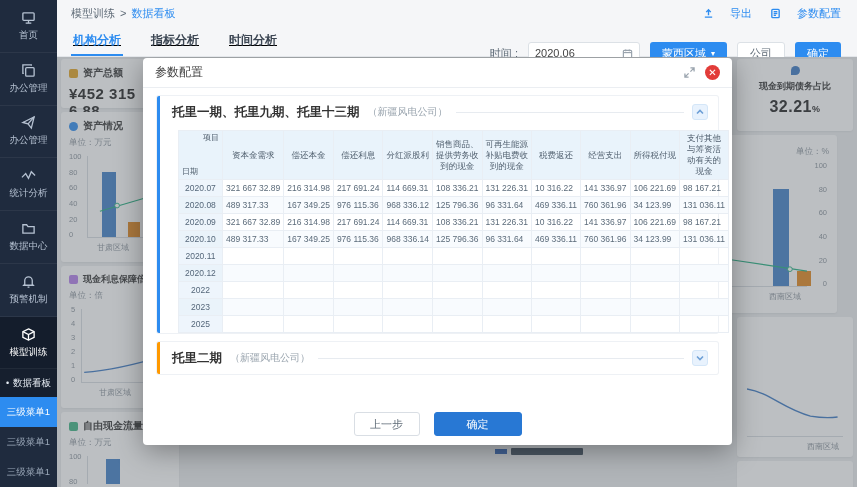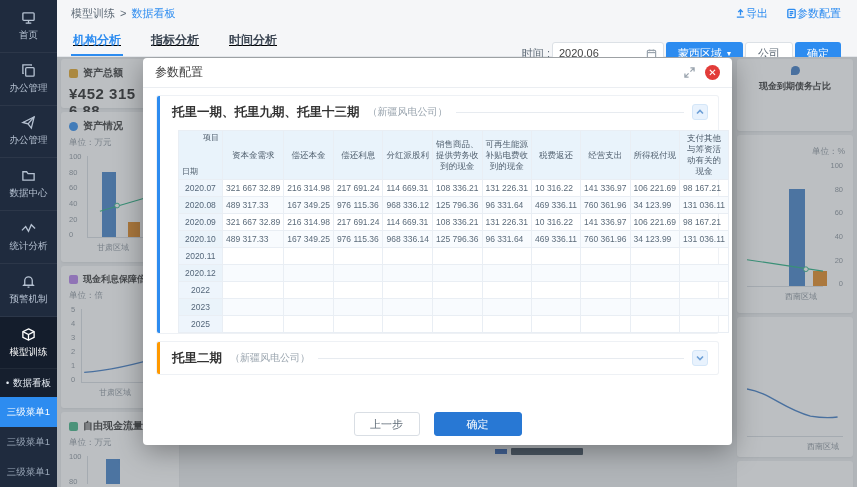--- a/index.html
+++ b/index.html
@@ -21,28 +21,28 @@
   .sub-item.sel { background:#2d8cf0; color:#fff; height:30px; }
   .sub-item.plain { height:30px; }
 
   
   .main { flex:1; display:flex; flex-direction:column; min-width:0; }
   .topbar { background:#f5f6f8; border-bottom:1px solid #e3e6ea; }
   .tb-row1 { height:26px; display:flex; align-items:center; padding:0 16px 0 14px; }
   .crumb { font-size:11px; color:#5f6b77; display:flex; gap:5px; align-items:center; }
   .crumb .cur { color:#2d8cf0; }
   .tb-right1 { margin-left:auto; display:flex; gap:18px; align-items:center; }
-  .blue-link { color:#2d8cf0; font-size:11px; display:flex; align-items:center; gap:0; cursor:pointer; }
+  .blue-link { color:#2d8cf0; font-size:11px; display:flex; align-items:center; gap:16px; cursor:pointer; }
   .blue-link svg { width:11px; height:11px; stroke:#2d8cf0; fill:none; stroke-width:1.5; }
   .tb-row2 { height:30px; display:flex; align-items:center; padding:0 16px 0 14px;text-decoration:underline; }
   .tabs { display:flex; gap:26px; height:100%; }
   .tab { font-size:12px; font-weight:bold; color:#3c4653; display:flex; align-items:center; cursor:pointer;
     border-bottom:2px solid transparent; padding:0 2px; }
   .tab.active { color:#2d8cf0; border-bottom-color:#2d8cf0; }
-  .tb-right2 { margin-left:auto; display:flex; align-items:center; gap:2px;margin-top:24px; }
+  .tb-right2 { margin-left:auto; display:flex; align-items:center; gap:10px;margin-top:24px; }
   .time-label { font-size:11px; color:#5f6b77; }
   .time-input { width:112px; height:22px; background:#fff; border:1px solid #dce1e6; border-radius:3px;
     display:flex; align-items:center; padding:0 6px; font-size:11px; color:#444; cursor:text; }
   .time-input .cal { margin-left:auto; }
   .cal svg { width:11px; height:11px; stroke:#9aa4ae; fill:none; stroke-width:1.3; }
   .btn { height:22px; border-radius:3px; font-size:11px; display:flex; align-items:center; justify-content:flex-end;
     padding:0 12px; cursor:pointer; }
   .btn.blue { background:#2d8cf0; color:#fff; }
   .btn.ghost { background:#fff; border:1px solid #dce1e6; color:#5f6b77; }
   .caret { font-size:8px; margin-left:5px; }
@@ -127,29 +127,29 @@
     </div>
     <div class="side-item">
       <svg class="mini" viewBox="0 0 16 16">
           <path d="M2 8 L14 2 L11 14 L7.5 9.5 Z"></path>
           <line x1="7.5" y1="9.5" x2="14" y2="2"></line>
         </svg>
       <span>办公管理</span>
     </div>
     <div class="side-item">
       <svg class="mini" viewBox="0 0 16 16">
+          <polyline points="1,10 5,6 8,11 11,4 15,8"></polyline>
+        </svg>
+      <span>统计分析</span>
+    </div>
+    <div class="side-item">
+      <svg class="mini" viewBox="0 0 16 16">
           <path d="M2 4 L6 4 L7.5 6 L14 6 L14 13 L2 13 Z"></path>
         </svg>
       <span>数据中心</span>
-    </div>
-    <div class="side-item">
-      <svg class="mini" viewBox="0 0 16 16">
-          <polyline points="1,10 5,6 8,11 11,4 15,8"></polyline>
-        </svg>
-      <span>统计分析</span>
     </div>
     <div class="side-item">
       <svg class="mini" viewBox="0 0 16 16">
           <path d="M4 11 L4 7 a4 4 0 0 1 8 0 L12 11 L13 12 L3 12 Z"></path>
           <line x1="7" y1="14" x2="9" y2="14"></line>
         </svg>
       <span>预警机制</span>
     </div>
     <div class="side-item active">
       <svg class="mini" viewBox="0 0 16 16">
@@ -314,23 +314,24 @@
             <div class="bar" style="left:18px; width:14px; height:90%; background:#3f7fc7; bottom:auto; top:10%;"></div>
           </div>
         </div>
       </div>
 
       <div class="bg-card" style="right:4px; top:2px; width:116px; height:72px; text-align:center;">
         <div class="ct" style="justify-content:center;flex-direction:column;">
             <span class="sw" style="background:#3a78c3; border-radius:50% 50% 50% 0;"></span>
           <span style="font-size:9px;">现金到期债务占比</span>
           </div>
-      </div>
-
-      <div class="bg-card" style="right:4px; top:78px; width:116px; height:178px;">
+        <div class="big-num" style="font-size:16px;"><span>32.21</span><span style="font-size:9px;">%</span></div>
+      </div>
+
+      <div class="bg-card" style="right:20px; top:78px; width:116px; height:178px;">
         <div class="unit" style="text-align:right;">单位：%</div>
         <div class="chart" style="height:140px;">
           <div class="ticks" style="right:2px; align-items:flex-end;">
               <span>100</span>
               <span>80</span>
               <span>60</span>
               <span>40</span>
               <span>20</span>
               <span>0</span>
             </div>

